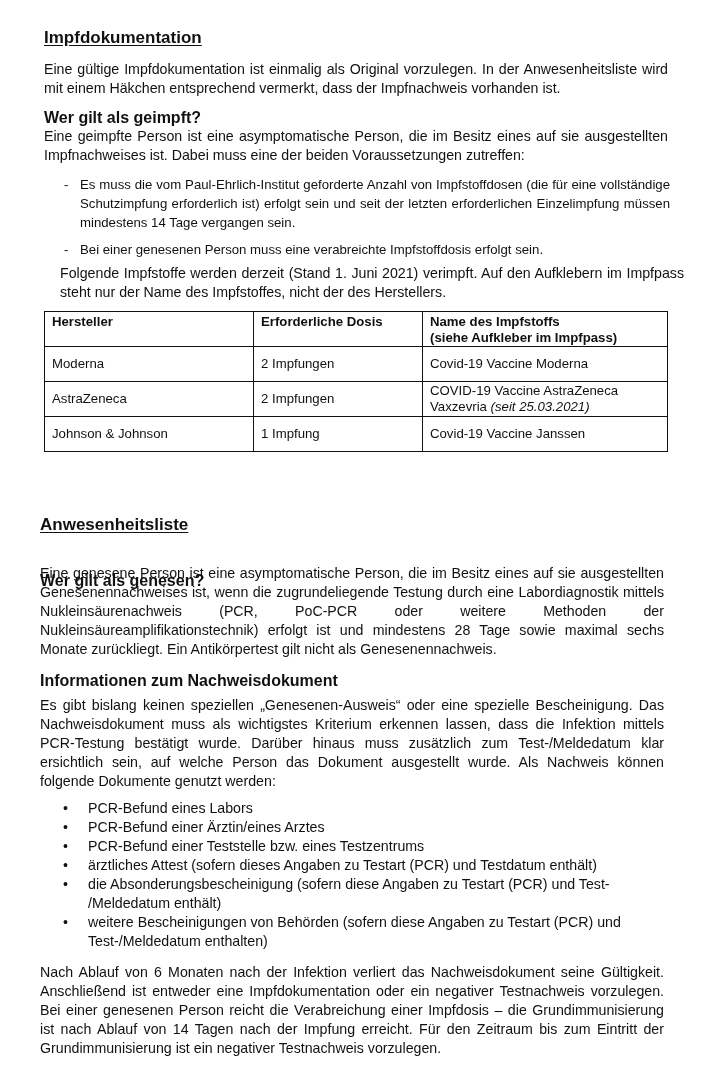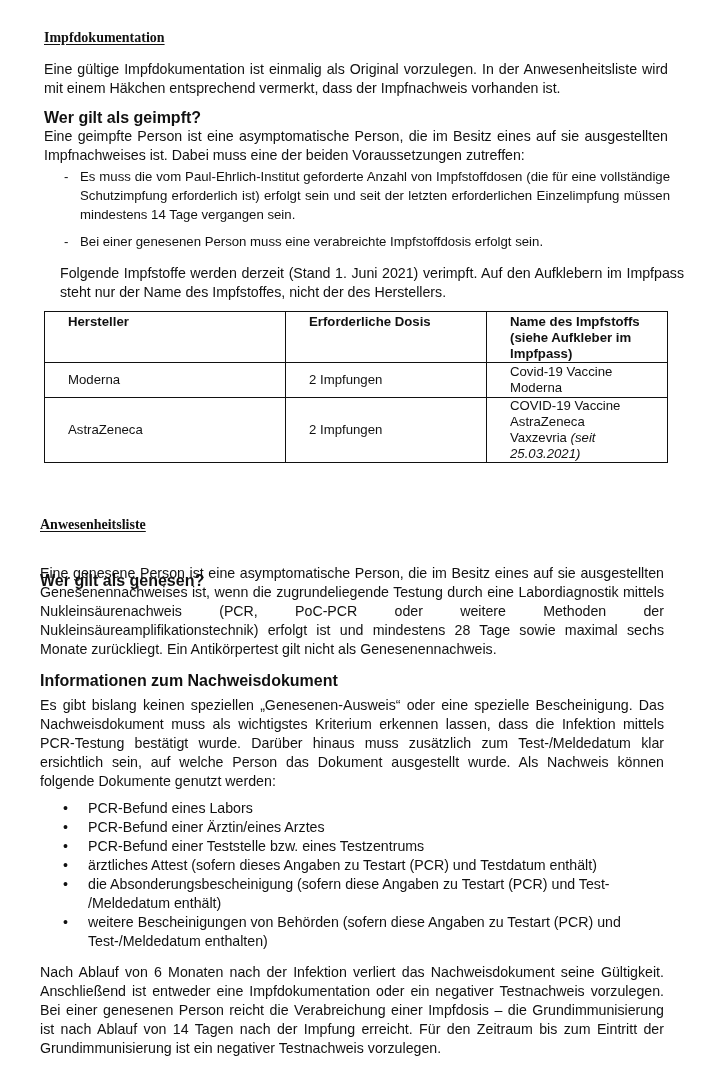--- a/index.html
+++ b/index.html
@@ -3,38 +3,38 @@
 <meta charset="utf-8">
 <style>
   html, body { margin: 0; padding: 0; background: #ffffff; }
   body {
     width: 710px; height: 1085px; overflow: hidden; position: relative;
     font-family: "Liberation Sans", sans-serif; color: #111111;
     font-size: 14.2px; line-height: 19px;
   }
   .page { position: absolute; left: 0; top: 0; width: 710px; }
   .h1 {
-    position: absolute; font-weight: bold; font-size: 14px;
-    text-decoration: underline; text-underline-offset: 2px; font-family: Liberation Serif, serif;
+    position: absolute; font-weight: bold; font-size: 17px;
+    text-decoration: underline; text-underline-offset: 2px;
   }
   .h2 { position: absolute; font-weight: bold; font-size: 16px; }
   .p { position: absolute; text-align: justify; }
   .dash-list { position: absolute; left: 44px; width: 626px; margin: 0; padding: 0; list-style: none; font-size: 13.2px; line-height: 19px; }
-  .dash-list li { position: relative; padding-left: 36px; text-align: justify; margin-bottom: 8px; }
+  .dash-list li { position: relative; padding-left: 36px; text-align: justify; margin-bottom: 8px; margin-top: 8px; }
   .dash-list li::before { content: "-"; position: absolute; left: 20px; top: 0; }
   .bullet-list { position: absolute; left: 40px; width: 630px; margin: 0; padding: 0; list-style: none; }
   .bullet-list li { position: relative; padding-left: 48px; line-height: 19px; }
   .bullet-list li .bul { position: absolute; left: 23px; top: 0; }
   table.vac {
     position: absolute; left: 44px; top: 311px; width: 624px;
     border-collapse: collapse; font-size: 13.2px; line-height: 16px;
   }
   table.vac th, table.vac td {
     border: 1px solid #111; text-align: left; vertical-align: middle;
-    padding: 0 23px;
+    padding: 0 7px;
   }
   table.vac th { font-weight: bold; vertical-align: top; padding-top: 2px; height: 31px; }
   table.vac td { height: 34px; }
   table.vac td.c1 { width: 194px; }
   table.vac td.c2 { width: 154px; }
   .ital { font-style: italic; }
 </style>
 </head>
 <body>
 
@@ -73,20 +73,25 @@
         <td>Covid-19 Vaccine Moderna</td>
       </tr>
       <tr>
         <td class="c1">AstraZeneca</td>
         <td class="c2">2 Impfungen</td>
         <td>
           <div>COVID-19 Vaccine AstraZeneca</div>
           <div><span>Vaxzevria </span><span class="ital">(seit 25.03.2021)</span></div>
         </td>
       </tr>
+      <tr>
+        <td class="c1">Johnson &amp; Johnson</td>
+        <td class="c2">1 Impfung</td>
+        <td>Covid-19 Vaccine Janssen</td>
+      </tr>
     </tbody>
   </table>
 
   <div class="h1" style="left:40px; top:515px;">Anwesenheitsliste</div>
 
   <div class="h2" style="left:40px; top:571px;">Wer gilt als genesen?</div>
 
   <div class="p" style="left:40px; top:564px; width:624px;">Eine genesene Person ist eine asymptomatische Person, die im Besitz eines auf sie ausgestellten Genesenennachweises ist, wenn die zugrundeliegende Testung durch eine Labordiagnostik mittels Nukleinsäurenachweis (PCR, PoC-PCR oder weitere Methoden der Nukleinsäureamplifikationstechnik) erfolgt ist und mindestens 28 Tage sowie maximal sechs Monate zurückliegt. Ein Antikörpertest gilt nicht als Genesenennachweis.</div>
 
   <div class="h2" style="left:40px; top:671px;">Informationen zum Nachweisdokument</div>

